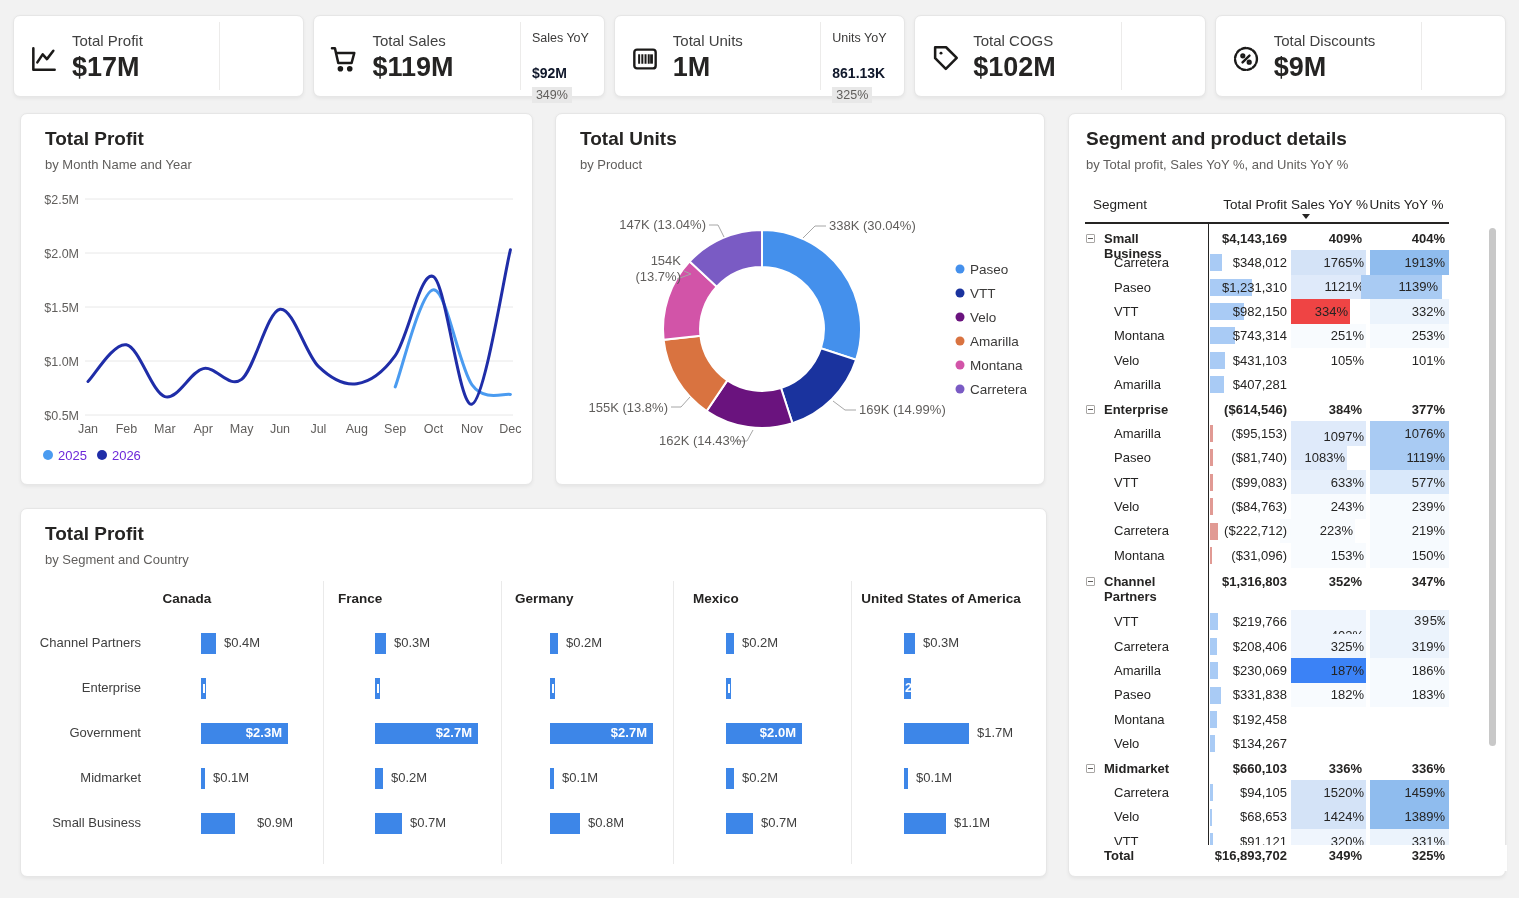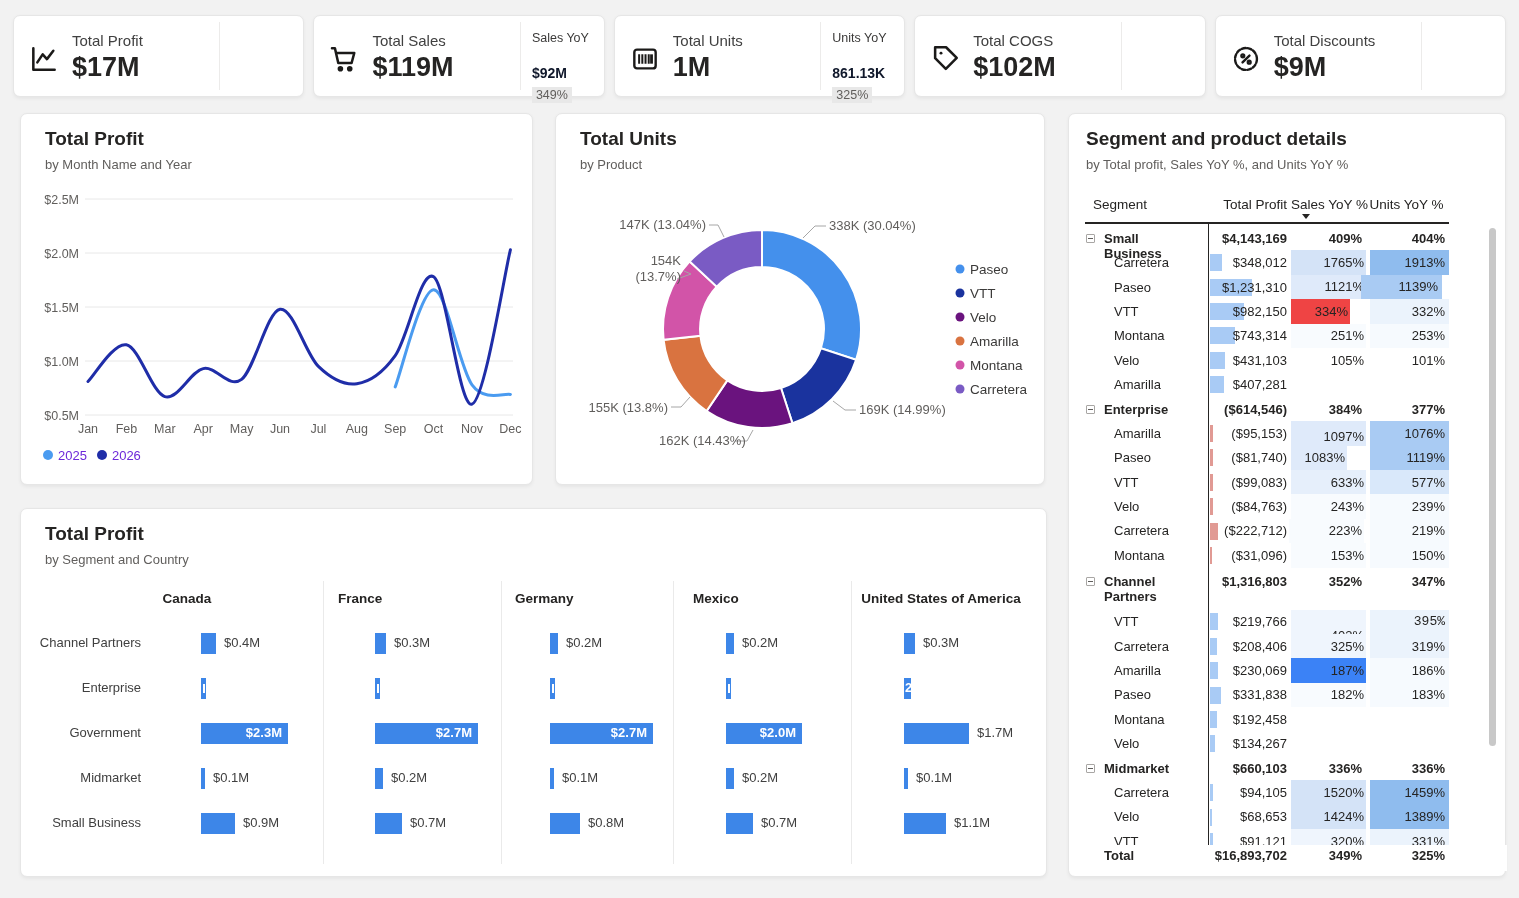--- a/index.html
+++ b/index.html
@@ -299,21 +299,21 @@
       </div>
       <div class="m-row" style="top:0;">
         <span class="m-seg" style="left:45px;top:385px;">Velo</span>
         <span class="m-cell" style="left:222px;width:75px;top:380.3999999999999px;height:24.4px;padding:4.699999999999999px 2px 0 0;background:#F8FBFE;">243%</span>
         <span class="m-cell" style="left:301px;width:79px;top:380.3999999999999px;height:24.4px;padding:4.699999999999999px 4px 0 0;background:#F6FAFE;">239%</span>
         <span class="databar" style="top:384.0999999999999px;width:2.9px;background:#E19A94;"></span>
         <span class="m-cell" style="left:141px;width:77px;top:385px;">($84,763)</span>
       </div>
       <div class="m-row" style="top:0;">
         <span class="m-seg" style="left:45px;top:409px;">Carretera</span>
-        <span class="m-cell" style="left:220px;width:75px;top:404.7999999999999px;height:24.4px;padding:4.699999999999999px 2px 0 0;background:#F8FBFE;">223%</span>
+        <span class="m-cell" style="left:211px;width:75px;top:404.7999999999999px;height:24.4px;padding:4.699999999999999px 2px 0 0;background:#F8FBFE;">223%</span>
         <span class="m-cell" style="left:301px;width:79px;top:404.7999999999999px;height:24.4px;padding:4.699999999999999px 4px 0 0;background:#F6FAFE;">219%</span>
         <span class="databar" style="top:408.4999999999999px;width:7.6px;background:#E19A94;"></span>
         <span class="m-cell" style="left:141px;width:77px;top:409px;">($222,712)</span>
       </div>
       <div class="m-row" style="top:0;">
         <span class="m-seg" style="left:45px;top:434px;">Montana</span>
         <span class="m-cell" style="left:222px;width:75px;top:429.1999999999999px;height:24.4px;padding:4.699999999999999px 2px 0 0;background:#F8FBFE;">153%</span>
         <span class="m-cell" style="left:301px;width:79px;top:429.1999999999999px;height:24.4px;padding:4.699999999999999px 4px 0 0;background:#F6FAFE;">150%</span>
         <span class="databar" style="top:432.89999999999986px;width:1.5px;background:#E19A94;"></span>
         <span class="m-cell" style="left:141px;width:77px;top:434px;">($31,096)</span>
@@ -423,21 +423,21 @@
       <div class="sm-outlabel" style="left:203px;top:126px;">$0.4M</div>
       <div class="sm-bar" style="left:180px;top:168.5px;width:5px;background:#3D86E8;">
         <span class="clipsliver"></span>
       </div>
       <div class="sm-bar" style="left:180px;top:213.5px;width:87px;background:#3D86E8;">
         <span class="inlabel">$2.3M</span>
       </div>
       <div class="sm-bar" style="left:180px;top:258.5px;width:4px;background:#3D86E8;"></div>
       <div class="sm-outlabel" style="left:192px;top:261px;">$0.1M</div>
       <div class="sm-bar" style="left:180px;top:303.5px;width:34px;background:#3D86E8;"></div>
-      <div class="sm-outlabel" style="left:222px;top:306px;">$0.9M</div>
+      <div class="sm-outlabel" style="left:236px;top:306px;">$0.9M</div>
       <div class="sm-header" style="left:317px;top:82px;">France</div>
       <div class="sm-bar" style="left:354px;top:123.5px;width:11px;background:#3D86E8;"></div>
       <div class="sm-outlabel" style="left:373px;top:126px;">$0.3M</div>
       <div class="sm-bar" style="left:354px;top:168.5px;width:5px;background:#3D86E8;">
         <span class="clipsliver"></span>
       </div>
       <div class="sm-bar" style="left:354px;top:213.5px;width:103px;background:#3D86E8;">
         <span class="inlabel">$2.7M</span>
       </div>
       <div class="sm-bar" style="left:354px;top:258.5px;width:8px;background:#3D86E8;"></div>

